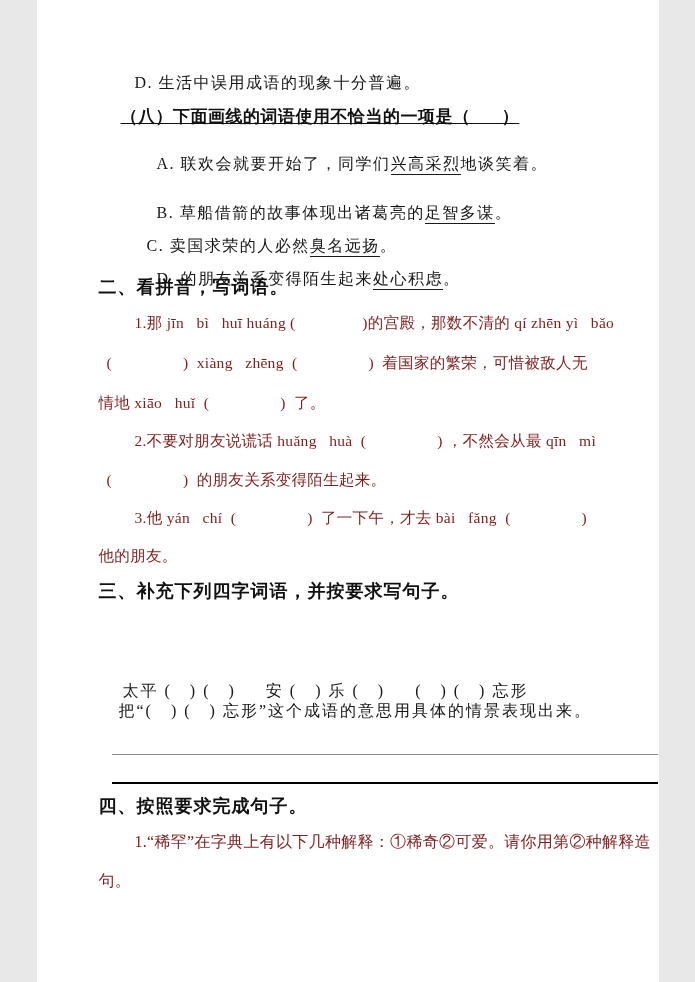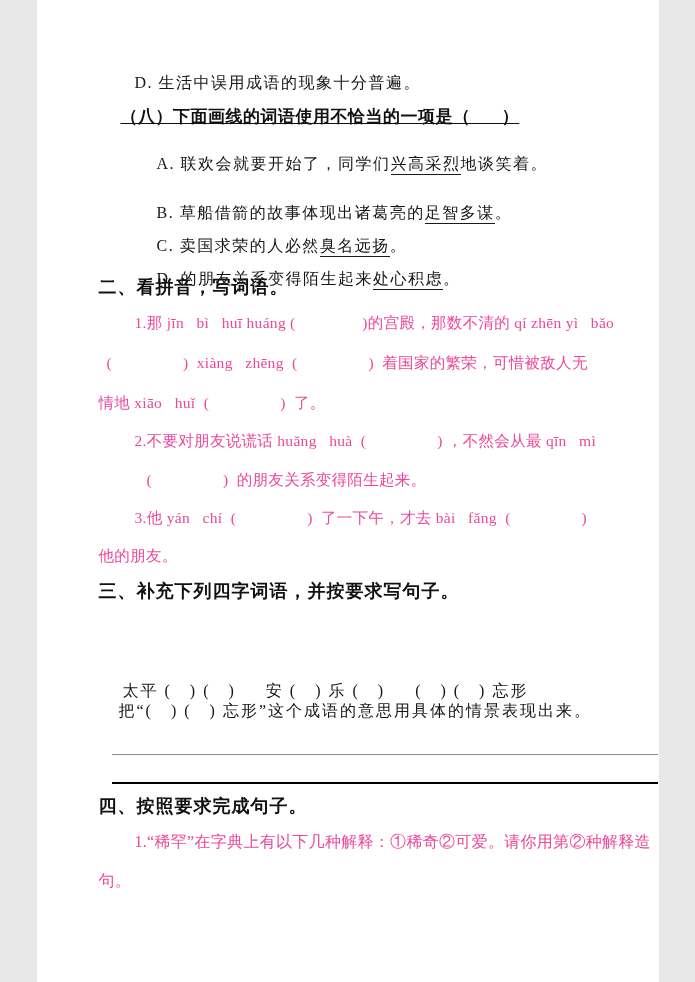--- a/index.html
+++ b/index.html
@@ -32,21 +32,21 @@
     font-family: "Liberation Serif", "DejaVu Serif", serif;
     font-size: 16px;
     letter-spacing: 1.5px;
     color: #161616;
   }
   
   .py {
     font-family: "Liberation Serif", "DejaVu Serif", serif;
     font-size: 15.5px;
     letter-spacing: 0.3px;
-    color: #ec4899;
+    color: #7f1d1d;
   }
   
   .fill {
     font-family: "Liberation Serif", "DejaVu Serif", serif;
     font-size: 16px;
     letter-spacing: 2px;
     color: #161616;
   }
   .u {
     text-decoration: none;
@@ -70,35 +70,35 @@
   <div class="line kai" style="top:71px; left:98px;">D. 生活中误用成语的现象十分普遍。</div>
 
   <div class="line hei h-sub" style="top:105px; left:84px;">（八）下面画线的词语使用不恰当的一项是（      ）</div>
 
   <div class="line kai" style="top:128px; left:98px;">
     <span>A. 联欢会就要开始了，同学们</span><span class="u">兴高采烈</span><span>地谈笑着。</span>
   </div>
   <div class="line kai" style="top:177px; left:98px;">
     <span>B. 草船借箭的故事体现出诸葛亮的</span><span class="u">足智多谋</span><span>。</span>
   </div>
-  <div class="line kai" style="top:210px; left:98px;">
+  <div class="line kai" style="top:210px; left:88px;">
     <span>C. 卖国求荣的人必然</span><span class="u">臭名远扬</span><span>。</span>
   </div>
   <div class="line kai" style="top:243px; left:98px;">
     <span>D. 的朋友关系变得陌生起来</span><span class="u">处心积虑</span><span>。</span>
   </div>
 
   <div class="line hei h-main" style="top:275px; left:62px;">二、看拼音，写词语。</div>
 
   <div class="line py" style="top:311px; left:98px;">1.那 jīn   bì   huī huáng (                )的宫殿，那数不清的 qí zhēn yì   bǎo</div>
   <div class="line py" style="top:351px; left:70px;">(                 )  xiàng   zhēng  (                 )  着国家的繁荣，可惜被敌人无</div>
   <div class="line py" style="top:391px; left:62px;">情地 xiāo   huǐ  (                 )  了。</div>
 
   <div class="line py" style="top:429px; left:98px;">2.不要对朋友说谎话 huǎng   huà  (                 ) ，不然会从最 qīn   mì</div>
-  <div class="line py" style="top:468px; left:70px;margin-left:40px;">(                 )  的朋友关系变得陌生起来。</div>
+  <div class="line py" style="top:468px; left:70px;">(                 )  的朋友关系变得陌生起来。</div>
 
   <div class="line py" style="top:506px; left:98px;">3.他 yán   chí  (                 )  了一下午，才去 bài   fǎng  (                 )</div>
   <div class="line py" style="top:544px; left:62px;">他的朋友。</div>
 
   <div class="line hei h-main" style="top:579px; left:62px;">三、补充下列四字词语，并按要求写句子。</div>
 
   <div class="line fill" style="top:659px; left:86px;margin-top:20px;">太平 (　) (　)　  安 (　) 乐 (　)　  (　) (　) 忘形</div>
   <div class="line fill" style="top:699px; left:82px;">把“(　) (　) 忘形”这个成语的意思用具体的情景表现出来。</div>
 
   <div class="answer-line thin" style="top:754px;"></div>

